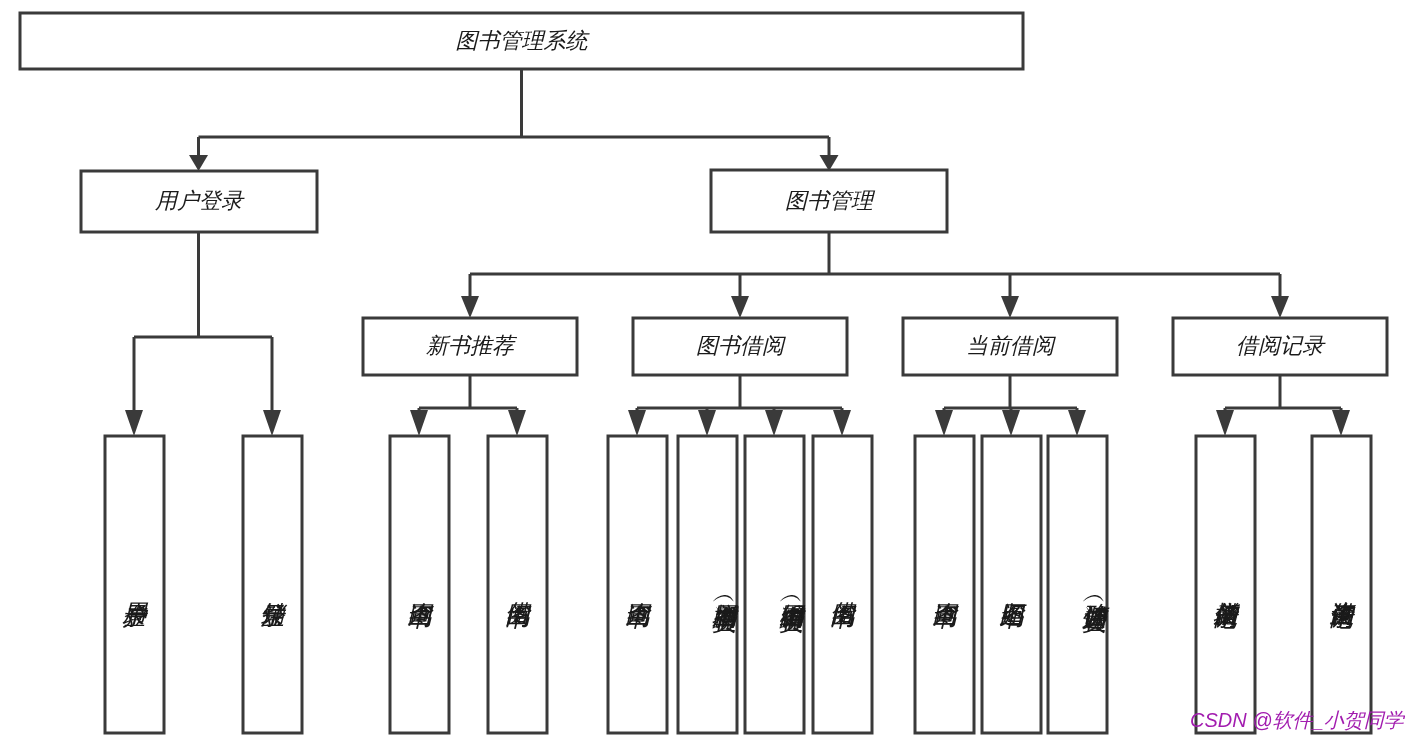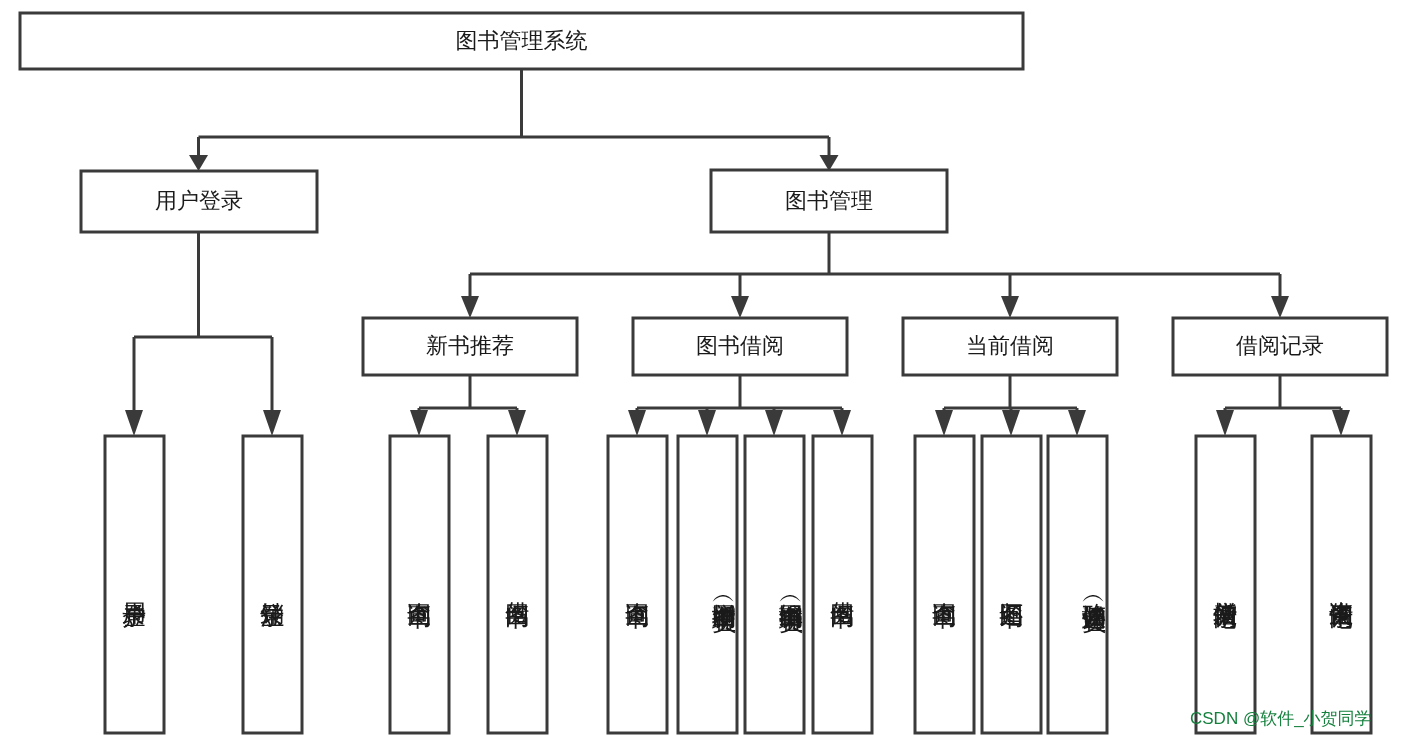--- a/index.html
+++ b/index.html
@@ -11,20 +11,21 @@
     width: 1405px;
     height: 747px;
     font-family: "Liberation Sans", "DejaVu Sans", sans-serif;
     overflow: hidden;
   }
   #diagram-root {
     position: relative;
     width: 1405px;
     height: 747px;
     background: #ffffff;
+    font-style: italic;
   }
   svg#diagram-svg {
     position: absolute;
     left: 0;
     top: 0;
     width: 1405px;
     height: 747px;
     display: block;
   }
   .node-box {
@@ -63,22 +64,22 @@
     justify-content: center;
     white-space: nowrap;
     pointer-events: none;
   }
   .node-label-v.centered {
     align-items: center;
   }
   .watermark {
     position: absolute;
     font-family: "Liberation Sans", "DejaVu Sans", sans-serif;
-    font-size: 17px;
-    color: #15803d;
+    font-size: 20px;
+    color: #a21caf;
     white-space: nowrap;
   }
 </style>
 </head>
 <body>
 
 <div id="diagram-root">
 
   <svg id="diagram-svg" viewBox="0 0 1405 747">
 

